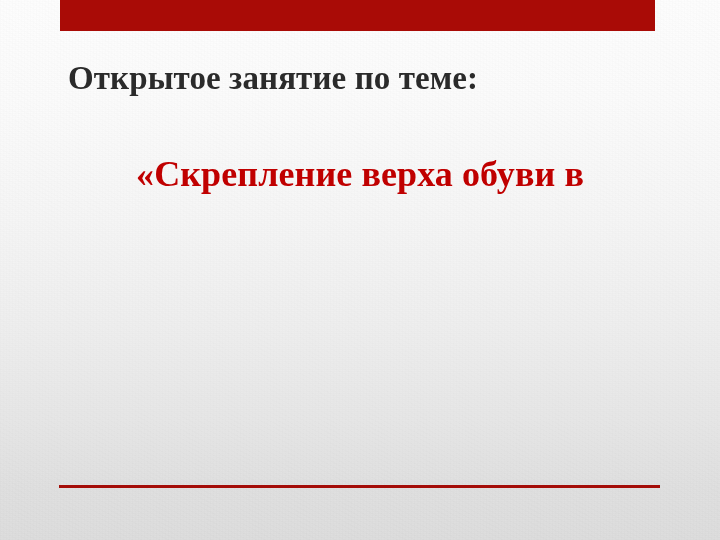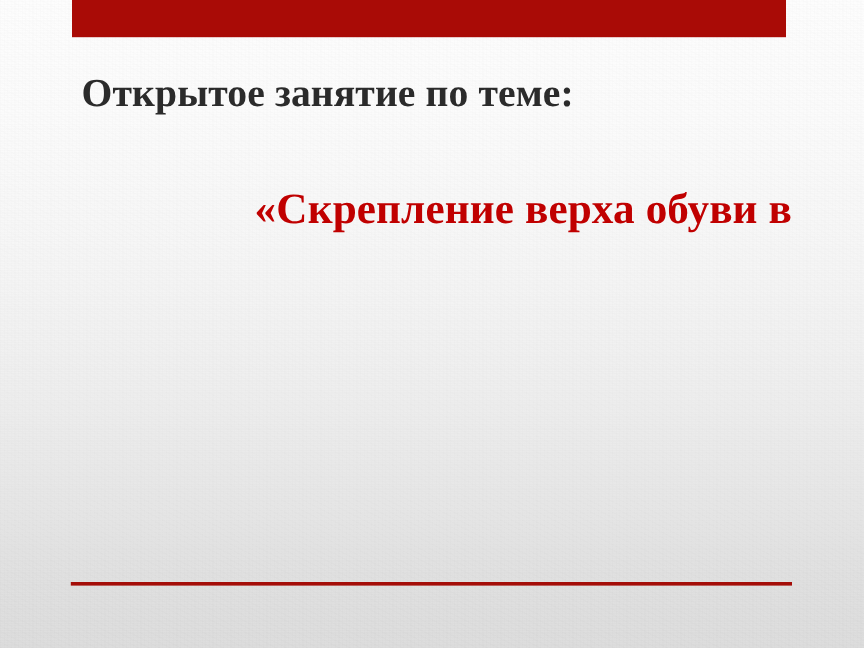--- a/index.html
+++ b/index.html
@@ -95,21 +95,20 @@
     height: 56px;
   }
 
   .red-line {
     color: #c00000;
     font-size: 36px;
   }
 
   #line-2 {
     margin-bottom: 8px;
-    text-align: right;
   }
 
   
   #bottom-rule {
     position: absolute;
     left: 59px;
     top: 485px;
     width: 601px;
     height: 3px;
     background: #a40d08;

